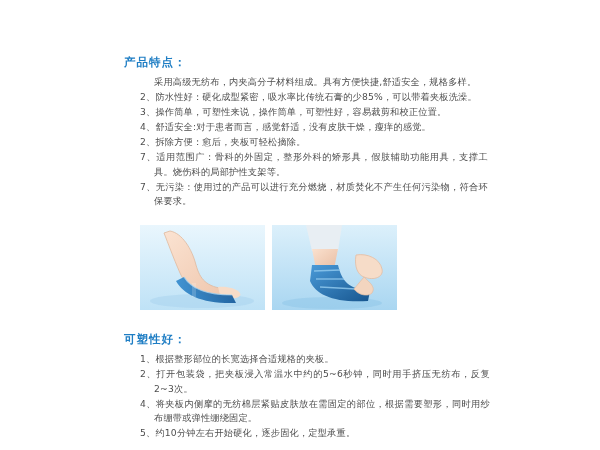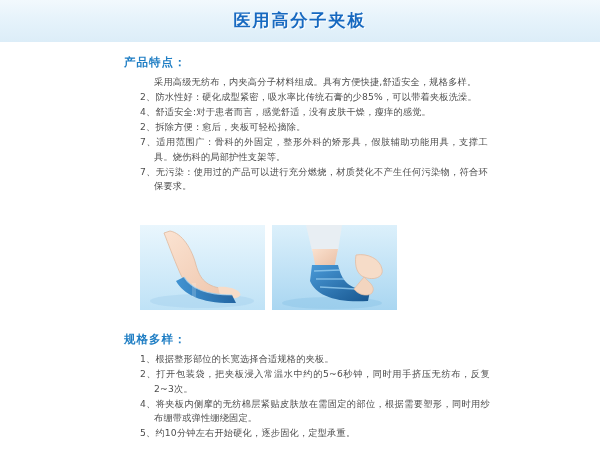--- a/index.html
+++ b/index.html
@@ -119,31 +119,29 @@
   .sec2-body p {
     margin: 0 0 0.5px 0;
     text-align: justify;
   }
 </style>
 </head>
 <body>
 
 <div class="page">
 
-  <div class="banner">
-    <div class="banner-title">医用高分子夹板</div>
-  </div>
 
   <div class="content">
 
     <div class="section-heading sec1-heading">产品特点：</div>
 
     <div class="body-text sec1-body">
       <p class="indent">采用高级无纺布，内夹高分子材料组成。具有方便快捷,舒适安全，规格多样。</p>
       <p class="hang">2、防水性好：硬化成型紧密，吸水率比传统石膏的少85%，可以带着夹板洗澡。</p>
+      <p class="hang">3、操作简单，可塑性来说，操作简单，可塑性好，容易裁剪和校正位置。</p>
       <p class="hang">4、舒适安全:对于患者而言，感觉舒适，没有皮肤干燥，瘦痒的感觉。</p>
       <p class="hang">2、拆除方便：愈后，夹板可轻松摘除。</p>
       <p class="hang">7、适用范围广：骨科的外固定，整形外科的矫形具，假肢辅助功能用具，支撑工具。烧伤科的局部护性支架等。</p>
       <p class="hang">7、无污染：使用过的产品可以进行充分燃烧，材质焚化不产生任何污染物，符合环保要求。</p>
     </div>
 
     <div class="img-row">
 
       <div class="photo left">
         <svg class="photo-inner" viewBox="0 0 125 85" preserveAspectRatio="none">
@@ -201,21 +199,21 @@
           <path d="M44 54 L72 54" stroke="#8fc8ec" stroke-width="1.4" fill="none" opacity="0.85"></path>
           <path d="M48 62 L84 64" stroke="#8fc8ec" stroke-width="1.4" fill="none" opacity="0.85"></path>
 
           <path d="M84 30 C96 28 108 34 110 44 C112 52 102 56 92 52 C86 50 82 42 84 30 Z" fill="#f6dcc8" stroke="#e2bda3" stroke-width="0.8"></path>
           <path d="M92 52 C98 58 104 62 100 68 C96 72 86 70 82 64 Z" fill="#f3d5bf" stroke="#e2bda3" stroke-width="0.7"></path>
         </svg>
       </div>
 
     </div>
 
-    <div class="section-heading sec2-heading">规格多样：</div>
+    <div class="section-heading sec2-heading">可塑性好：</div>
 
     <div class="body-text sec2-body">
       <p class="hang">1、根据整形部位的长宽选择合适规格的夹板。</p>
       <p class="hang">2、打开包装袋，把夹板浸入常温水中约的5~6秒钟，同时用手挤压无纺布，反复2~3次。</p>
       <p class="hang">4、将夹板内侧摩的无纺棉层紧贴皮肤放在需固定的部位，根据需要塑形，同时用纱布绷带或弹性绷绕固定。</p>
       <p class="hang">5、约10分钟左右开始硬化，逐步固化，定型承重。</p>
 
     </div>
 
   </div>

